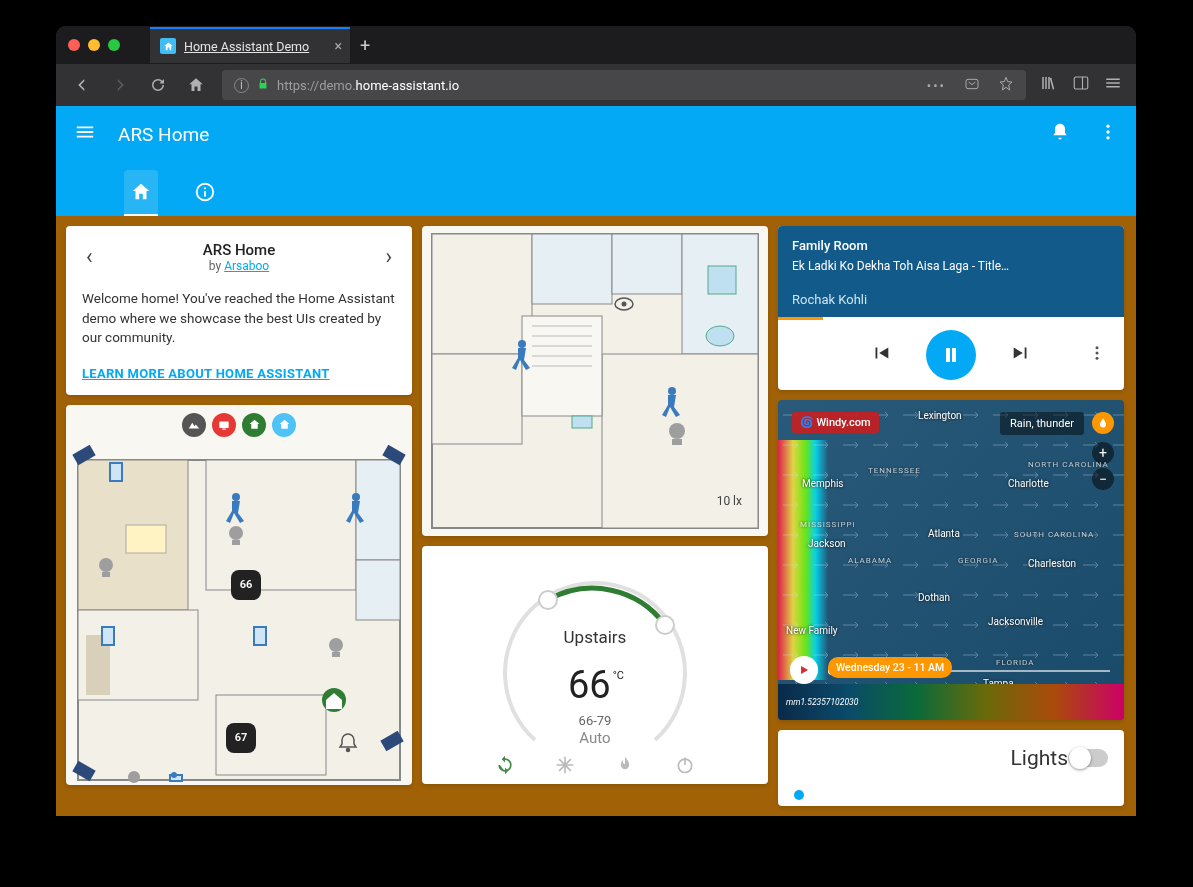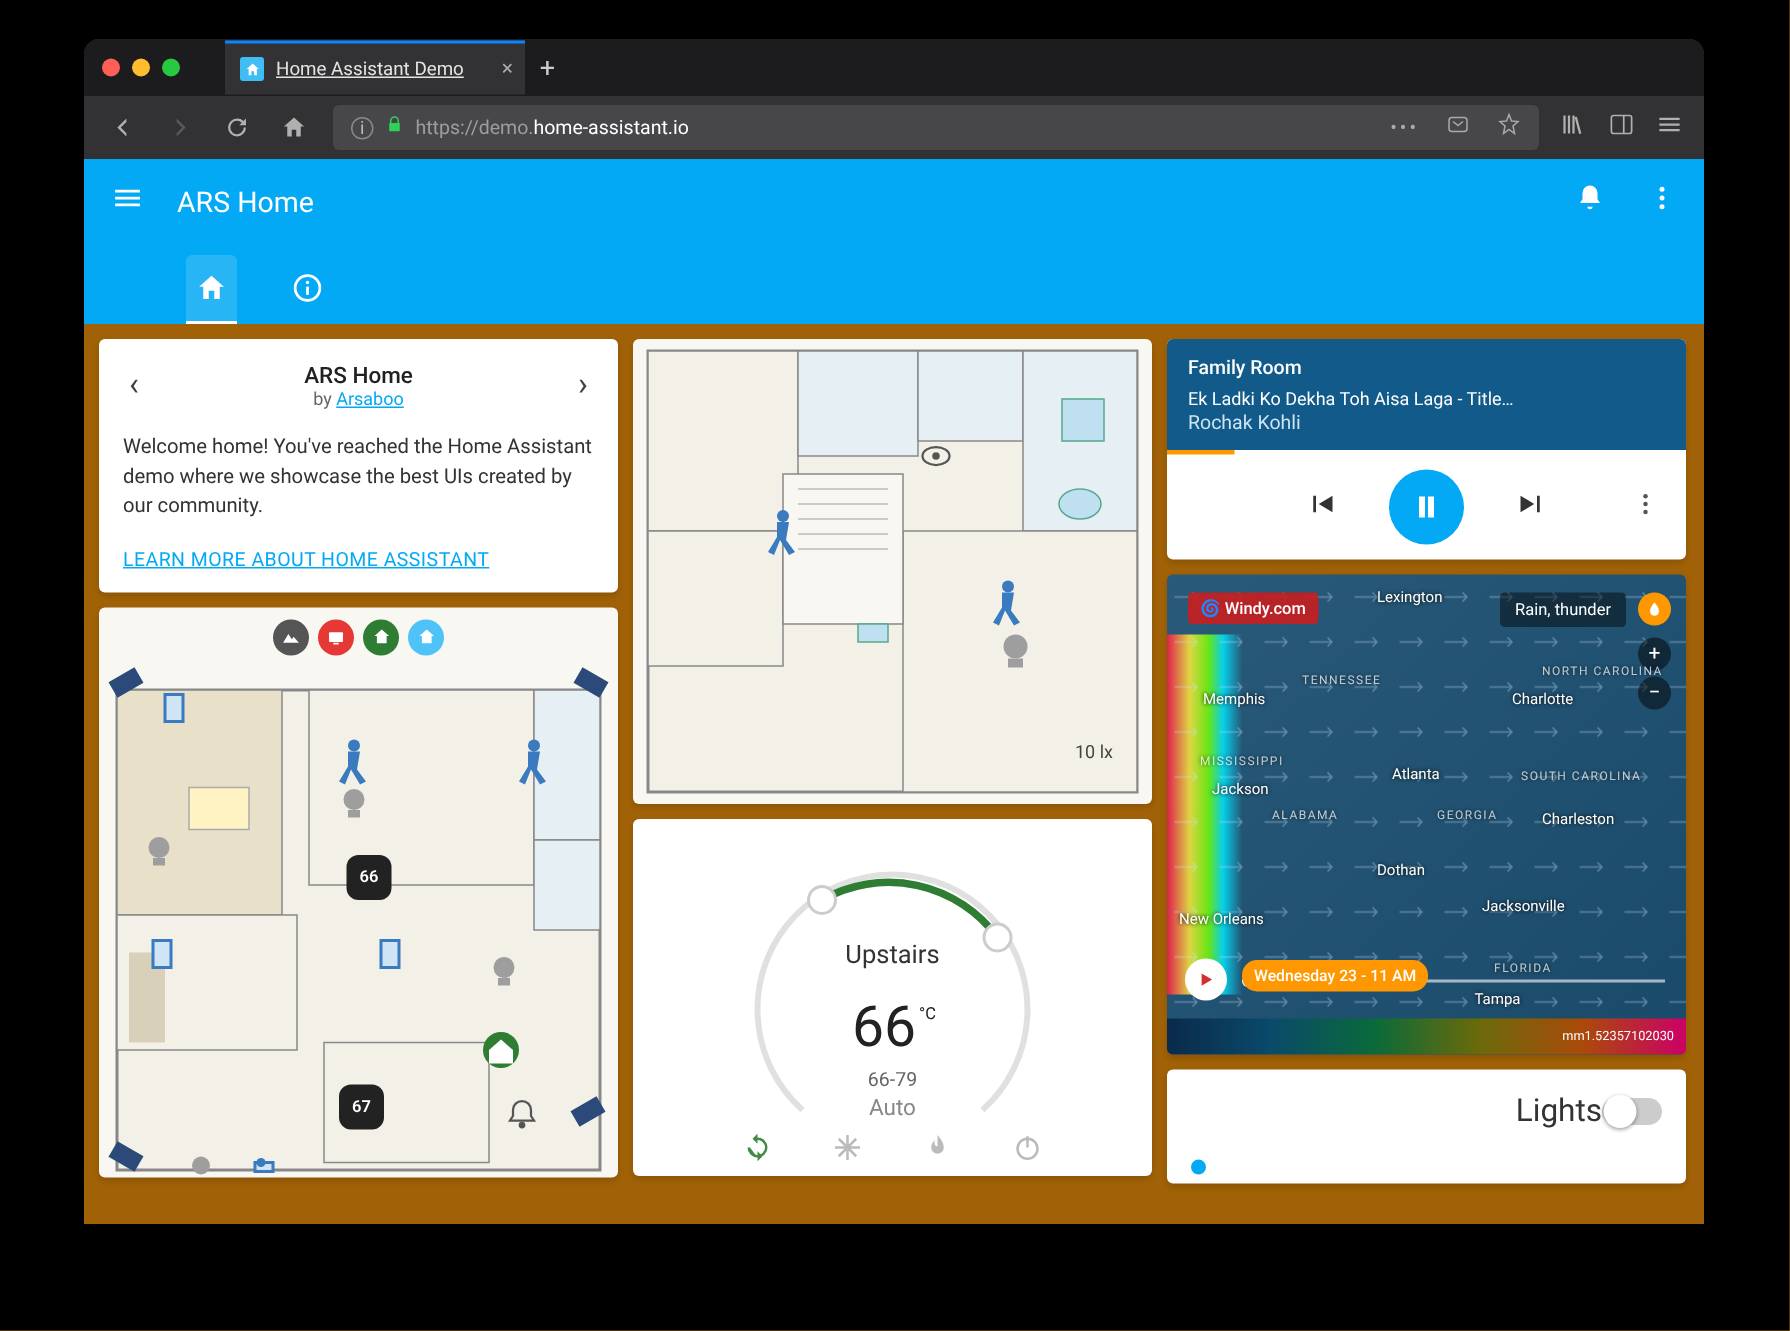--- a/index.html
+++ b/index.html
@@ -34,62 +34,62 @@
   .card { background:#fff; border-radius:4px; box-shadow:0 2px 4px rgba(0,0,0,.15); overflow:hidden; }
   
   .welcome{padding:14px 16px;}
   .wel-head{display:flex;align-items:center;justify-content:space-between;}
   .wel-center{text-align:center;}
   .wel-title{font-size:15px;font-weight:500;color:#212121;}
   .wel-by{font-size:12px;color:#666;}
   .wel-by a{color:#03a9f4;text-decoration:underline;}
   .chev{font-size:22px;color:#424242;cursor:pointer;padding:4px;}
   .wel-body{font-size:13.5px;color:#333;line-height:1.45;margin-top:16px;}
-  .wel-link{color:#03a9f4;font-size:13px;font-weight:400;margin-top:18px;display:block;letter-spacing:.3px;}
+  .wel-link{color:#03a9f4;font-size:13px;font-weight:700;margin-top:18px;display:block;letter-spacing:.3px;}
   
   .floorplan{height:380px;background:#f9f7f2;position:relative;}
   .fp-badges{position:absolute;top:8px;left:50%;transform:translateX(-50%);display:flex;gap:6px;}
   .badge{width:24px;height:24px;border-radius:50%;display:flex;align-items:center;justify-content:center;font-size:12px;}
   .fp-svg{width:100%;height:100%;}
   .temp-chip{position:absolute;width:30px;height:30px;border-radius:8px;background:#222;color:#fff;font-size:11px;display:flex;align-items:center;justify-content:center;font-weight:600;}
   
   .thermo{height:238px;display:flex;flex-direction:column;align-items:center;justify-content:center;position:relative;padding-top:10px;}
   .thermo-ring{position:relative;width:210px;height:210px;}
   .thermo-name{font-size:17px;color:#333;position:absolute;top:62px;left:0;right:0;text-align:center;}
   .thermo-temp{font-size:38px;font-weight:400;color:#222;position:absolute;top:98px;left:0;right:0;text-align:center;}
   .thermo-temp sup{font-size:11px;vertical-align:top;position:relative;top:6px;left:2px;}
   .thermo-range{font-size:13px;color:#666;position:absolute;top:148px;left:0;right:0;text-align:center;}
   .thermo-mode{font-size:15px;color:#888;position:absolute;top:164px;left:0;right:0;text-align:center;}
   .thermo-icons{position:absolute;bottom:8px;display:flex;gap:38px;}
   .ticon{width:22px;height:22px;display:flex;align-items:center;justify-content:center;cursor:pointer;}
   
   .media-head{background:#125a8a;color:#fff;padding:12px 14px 10px;position:relative;}
   .media-room{font-size:13px;font-weight:500;margin-bottom:6px;}
   .media-title{font-size:12px;font-weight:400;white-space:nowrap;overflow:hidden;text-overflow:ellipsis;}
-  .media-artist{font-size:13px;color:#cce4f2;margin-top:2px;}
+  .media-artist{font-size:13px;color:#cce4f2;margin-top:19px;}
   .media-prog{height:3px;background:rgba(255,255,255,.25);position:relative;}
   .media-prog .bar{position:absolute;left:0;top:0;bottom:0;background:#ff9800;}
   .media-ctrl{height:70px;display:flex;align-items:center;justify-content:center;gap:34px;position:relative;}
   .play-big{width:50px;height:50px;border-radius:50%;background:#03a9f4;display:flex;align-items:center;justify-content:center;cursor:pointer;}
   .mctrl{cursor:pointer;}
   .mdots{position:absolute;right:18px;cursor:pointer;}
   
   .wmap{height:320px;background:linear-gradient(135deg,#2a5a7a,#1a4a6a);position:relative;overflow:hidden;}
   .wmap-logo{position:absolute;top:12px;left:14px;background:rgba(200,30,30,.9);color:#fff;font-size:11px;padding:4px 8px;border-radius:3px;font-weight:500;}
   .wmap-layer{position:absolute;top:12px;right:40px;background:rgba(0,0,0,.45);color:#fff;font-size:11px;padding:5px 10px;border-radius:3px;}
   .wmap-drop{position:absolute;top:12px;right:10px;width:22px;height:22px;border-radius:50%;background:#ff9800;display:flex;align-items:center;justify-content:center;}
   .wmap-zoom{position:absolute;top:42px;right:10px;display:flex;flex-direction:column;}
   .zbtn{width:22px;height:22px;border-radius:50%;background:rgba(0,0,0,.5);color:#fff;display:flex;align-items:center;justify-content:center;font-size:14px;margin-bottom:4px;cursor:pointer;}
   .city{position:absolute;font-size:10px;color:#fff;text-shadow:0 0 3px #000;}
   .storm{position:absolute;left:0;top:40px;bottom:40px;width:50px;background:linear-gradient(90deg,#ff1744,#ffeb3b 30%,#76ff03 55%,#00e5ff 75%,transparent);opacity:.85;}
   .wmap-ts{position:absolute;bottom:42px;left:50px;background:#ff9800;color:#fff;font-size:10.5px;padding:4px 8px;border-radius:10px;font-weight:500;}
   .wmap-play{position:absolute;bottom:36px;left:12px;width:28px;height:28px;border-radius:50%;background:#fff;display:flex;align-items:center;justify-content:center;cursor:pointer;}
   .wmap-slider{position:absolute;bottom:48px;left:50px;right:14px;height:2px;background:rgba(255,255,255,.6);}
   .wmap-slider .dot{position:absolute;left:0;top:-3px;width:8px;height:8px;border-radius:50%;background:#fff;}
-  .wmap-legend{position:absolute;bottom:0;left:0;right:0;height:24px;background:linear-gradient(90deg,#0a2a4a,#0a4a6a,#0a6a3a,#6a6a0a,#aa4a0a,#cc0066);display:flex;justify-content:flex-end;padding:0 8px;align-items:center;}
+  .wmap-legend{position:absolute;bottom:0;left:0;right:0;height:36px;background:linear-gradient(90deg,#0a2a4a,#0a4a6a,#0a6a3a,#6a6a0a,#aa4a0a,#cc0066);display:flex;justify-content:flex-start;padding:0 8px;align-items:center;font-style:italic;}
   .wmap-legend span{font-size:8.5px;color:#fff;}
   
   .lights{padding:16px;display:flex;align-items:center;justify-content:flex-end;}
   .lights-title{font-size:21px;color:#333;}
   .toggle{width:40px;height:18px;background:#ccc;border-radius:10px;position:relative;cursor:pointer;}
   .toggle .knob{position:absolute;left:1px;top:-2px;width:22px;height:22px;border-radius:50%;background:#fff;box-shadow:0 1px 3px rgba(0,0,0,.4);}
   .slight{position:absolute;bottom:6px;left:16px;width:10px;height:10px;border-radius:50%;background:#03a9f4;}
   
   .fp2{height:310px;background:#f9f7f2;position:relative;}
   .lux{position:absolute;right:26px;bottom:28px;font-size:12px;color:#444;}
@@ -439,21 +439,21 @@
             <div class="zbtn">+</div>
             <div class="zbtn">−</div>
           </div>
           <span class="city" style="top:10px;left:140px">Lexington</span>
           <span class="city" style="top:78px;left:24px">Memphis</span>
           <span class="city" style="top:78px;left:230px">Charlotte</span>
           <span class="city" style="top:128px;left:150px">Atlanta</span>
           <span class="city" style="top:138px;left:30px">Jackson</span>
           <span class="city" style="top:158px;left:250px">Charleston</span>
           <span class="city" style="top:192px;left:140px">Dothan</span>
-          <span class="city" style="top:225px;left:8px">New Orleans</span>
+          <span class="city" style="top:225px;left:8px">New Family</span>
           <span class="city" style="top:216px;left:210px">Jacksonville</span>
           <span class="city" style="top:278px;left:205px">Tampa</span>
           <span class="city" style="top:66px;left:90px;font-size:8px;letter-spacing:1px;opacity:.7">TENNESSEE</span>
           <span class="city" style="top:60px;left:250px;font-size:8px;letter-spacing:1px;opacity:.7">NORTH CAROLINA</span>
           <span class="city" style="top:156px;left:70px;font-size:8px;letter-spacing:1px;opacity:.7">ALABAMA</span>
           <span class="city" style="top:156px;left:180px;font-size:8px;letter-spacing:1px;opacity:.7">GEORGIA</span>
           <span class="city" style="top:130px;left:236px;font-size:8px;letter-spacing:1px;opacity:.7">SOUTH CAROLINA</span>
           <span class="city" style="top:120px;left:22px;font-size:8px;letter-spacing:1px;opacity:.7">MISSISSIPPI</span>
           <span class="city" style="top:258px;left:218px;font-size:8px;letter-spacing:1px;opacity:.7">FLORIDA</span>
           <div class="wmap-play">

